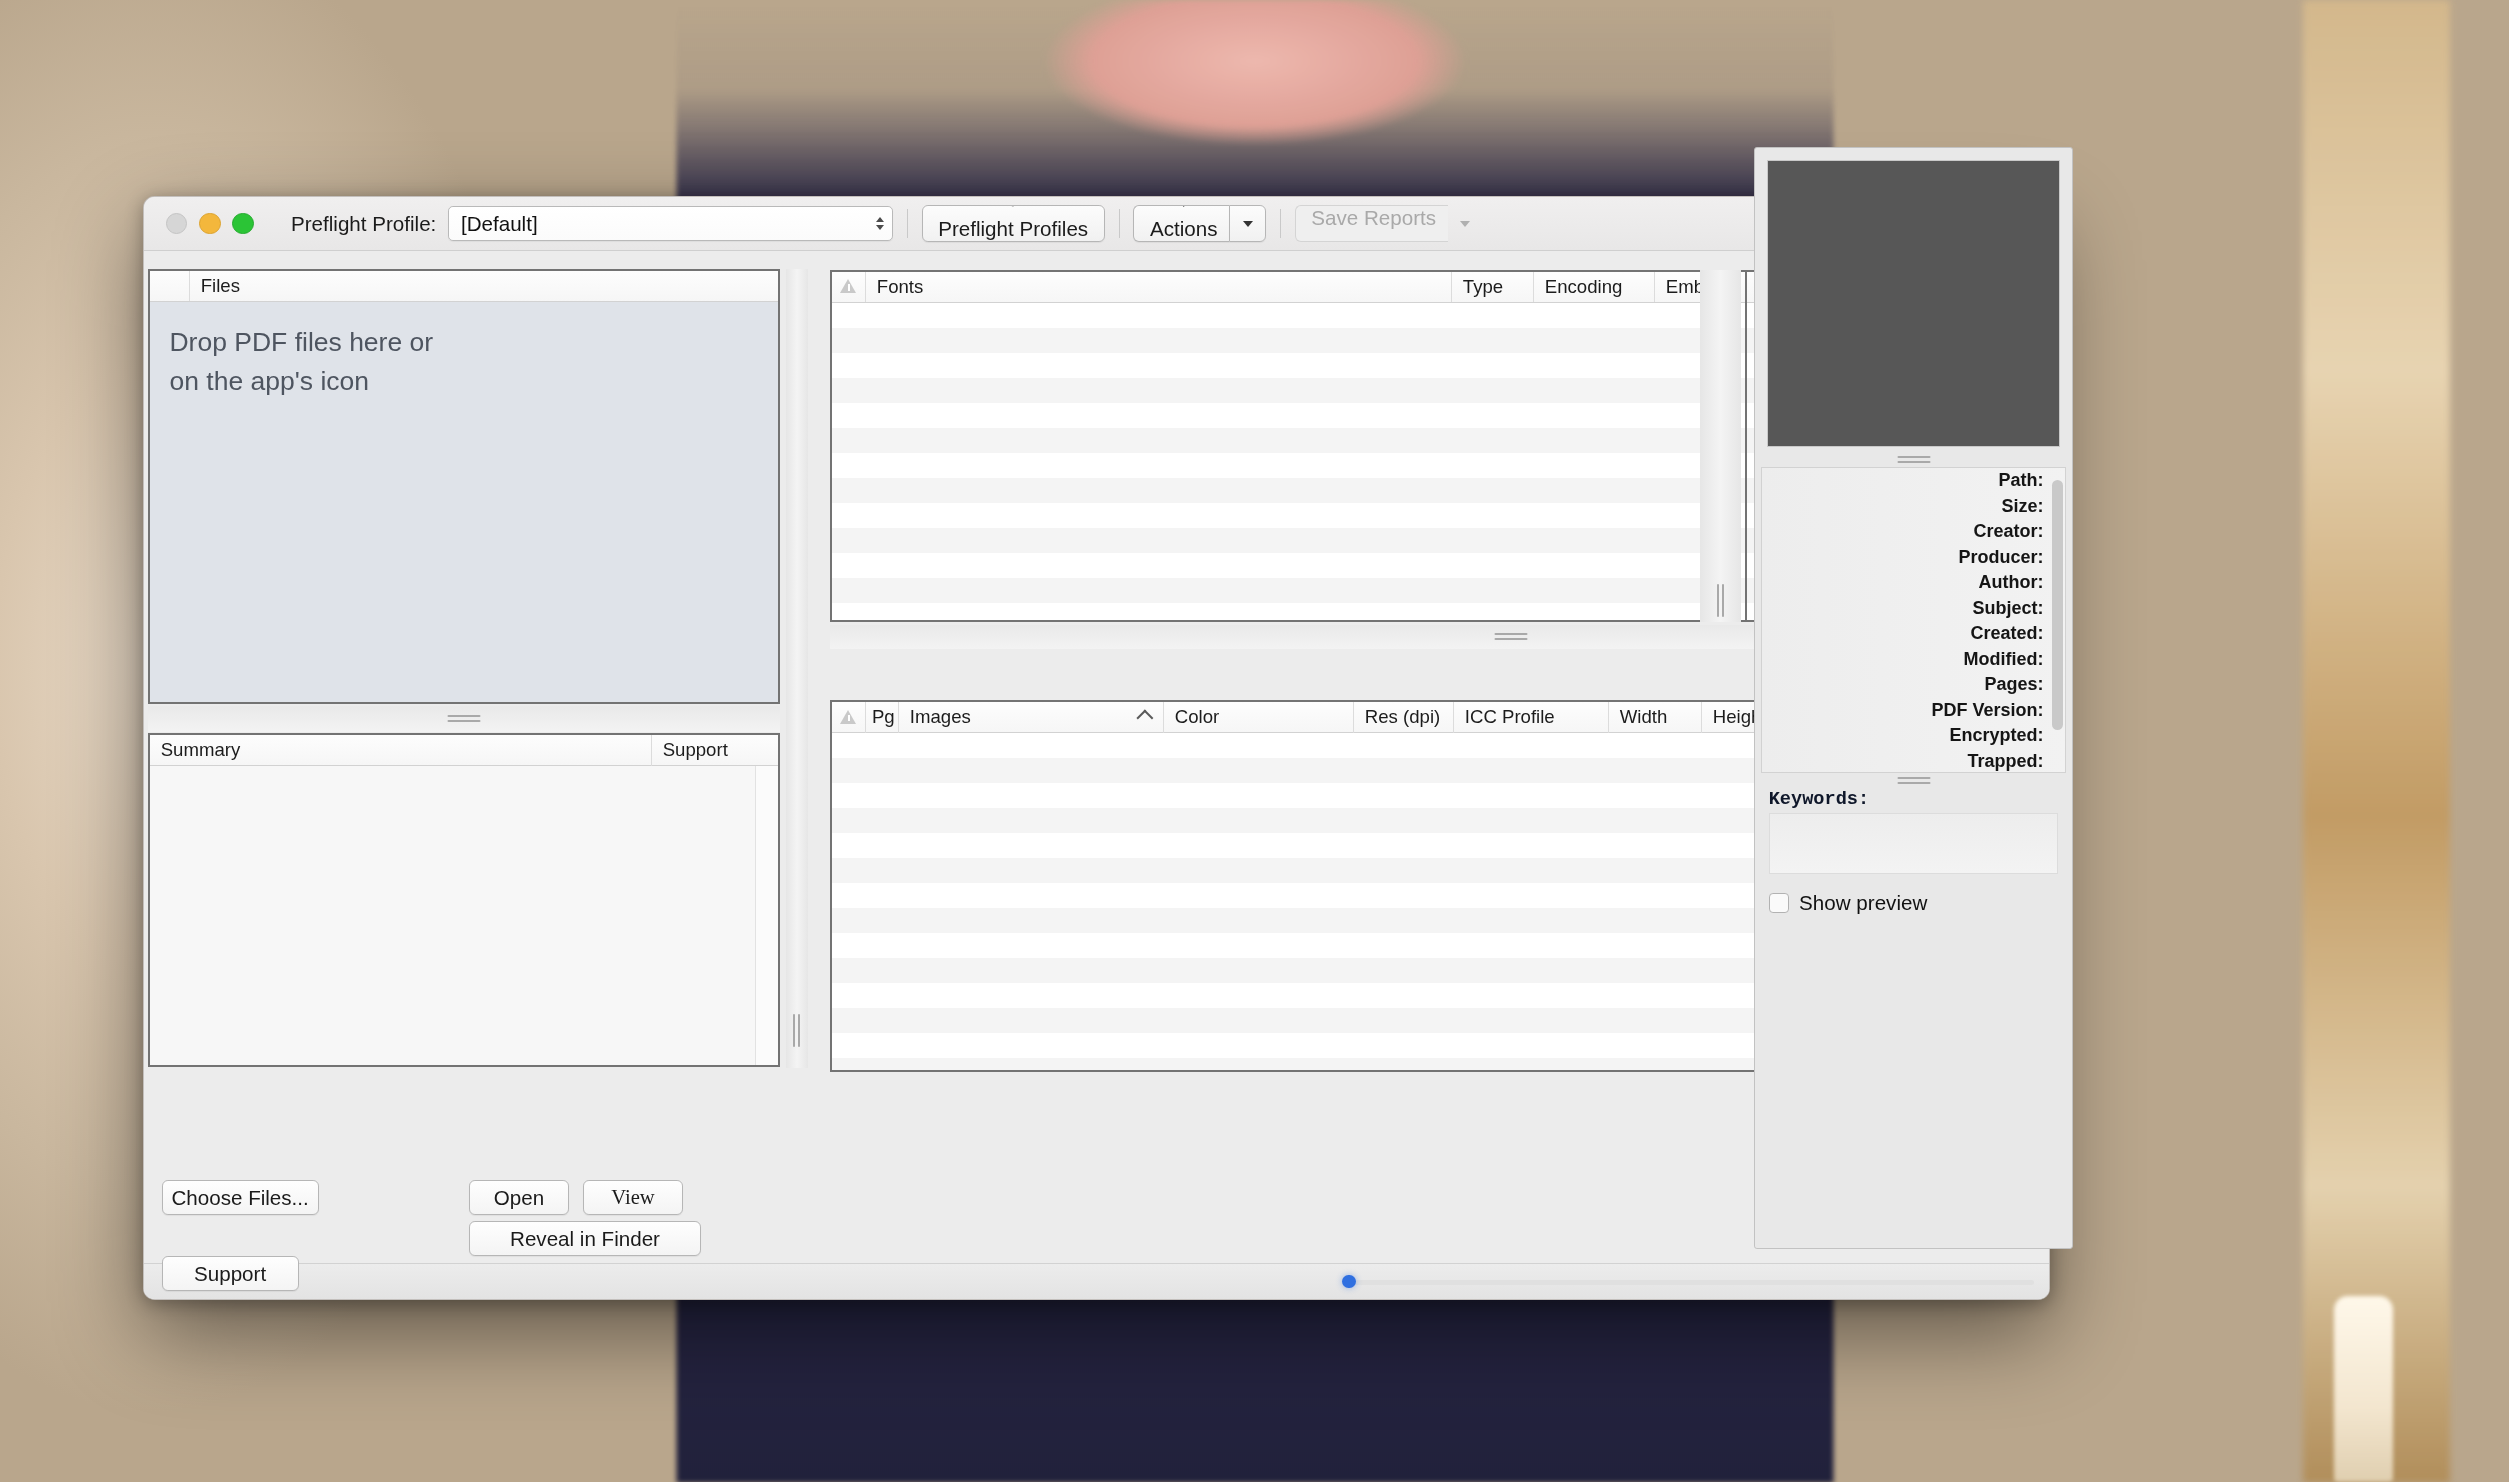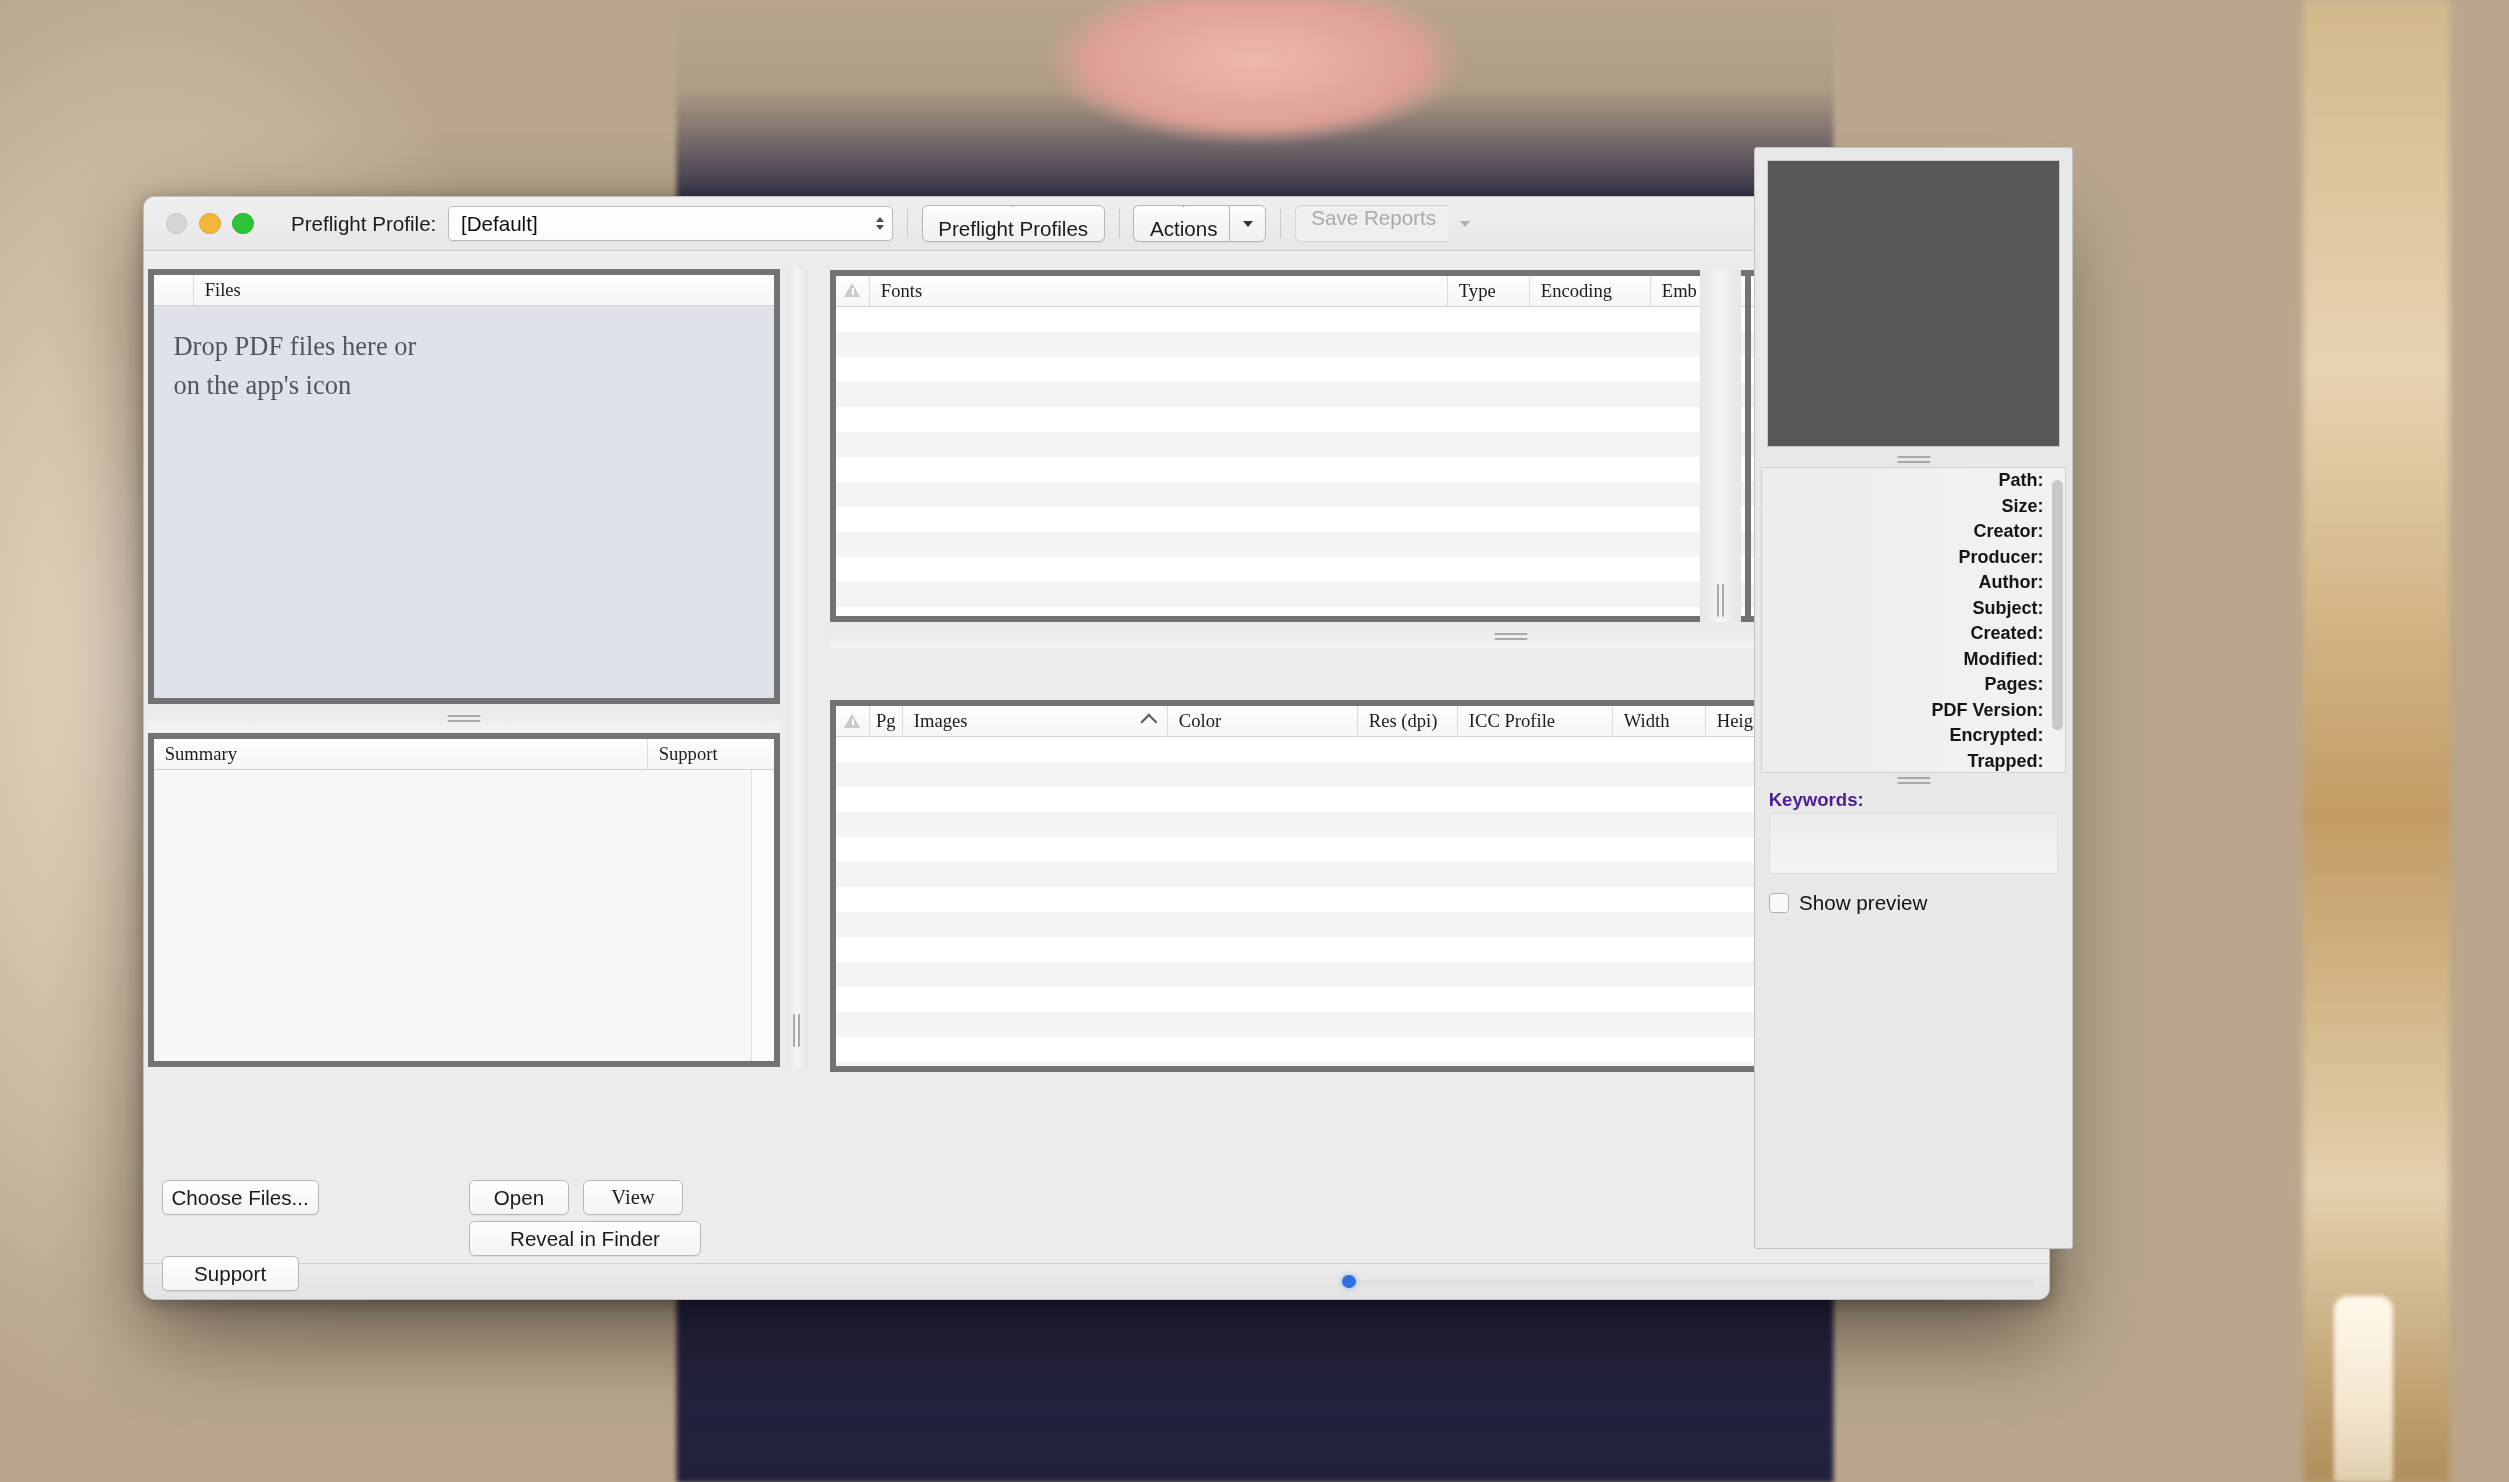--- a/index.html
+++ b/index.html
@@ -108,21 +108,21 @@
   #doc-info-btn{position:absolute;right:23.5px;}
   .chev-l{
     display:inline-block;width:9.8px;height:9.8px;border-left:2.4px solid #1b1b1b;border-bottom:2.4px solid #1b1b1b;
     transform:rotate(45deg);margin-left:3.9px;
   }
 
   
   #body{position:relative;height:1049px;background:#ececec;}
 
   
-  .panel{position:absolute;background:#fff;border:6px solid #737373;box-sizing:border-box;overflow:hidden;font-family:Liberation Serif, serif;}
+  .panel{position:absolute;background:#fff;border:2px solid #737373;box-sizing:border-box;overflow:hidden;}
   .thead{
     height:31px;background:linear-gradient(180deg,#fdfdfd,#f6f6f6);
     border-bottom:1px solid #d2d2d2;display:flex;align-items:center;font-size:18.6px;color:#1c1c1c;
     box-sizing:border-box;
   }
   .th{height:31px;display:flex;align-items:center;padding-left:10.8px;box-sizing:border-box;position:relative;}
   .th + .th{border-left:1px solid #dcdcdc;}
   .warn-ico{width:33px;justify-content:center;padding-left:0;}
   .warn-tri{position:relative;width:16.7px;height:14.7px;}
   .warn-tri::before{
@@ -216,21 +216,21 @@
     border:1px solid #d2d2d2;box-sizing:border-box;overflow:hidden;
   }
   .inforow{
     height:25.5px;display:flex;align-items:center;justify-content:flex-end;
     padding-right:21.6px;font-size:18px;color:#15151 5;color:#151515;box-sizing:border-box;
   }
   .inforow.b{font-weight:bold;}
   #info-sb{position:absolute;right:2px;top:3.9px;width:10.8px;height:298px;}
   #info-sb .sthumb2{position:absolute;left:0;top:7.8px;width:10.8px;height:250px;border-radius:5.9px;background:#c9c9c9;}
   #kw-split{position:absolute;left:0;right:0;top:627px;height:11.8px;}
-  #kw-label{position:absolute;left:13.7px;top:641px;font-size:18.6px;font-weight:bold;color:#4c1d95;}
+  #kw-label{position:absolute;left:13.7px;top:641px;font-size:18.6px;font-weight:bold;color:#0f172a;font-family:Liberation Mono, monospace;}
   #kw-box{
     position:absolute;left:13.7px;right:13.7px;top:665px;height:61px;
     background:linear-gradient(180deg,#ededed,#f3f3f3);border:1px solid #dcdcdc;box-sizing:border-box;
   }
   #show-preview{position:absolute;left:13.7px;top:743px;display:flex;align-items:center;gap:9.8px;}
   #show-preview .cb{
     width:18.6px;height:18.6px;background:#fafafa;border:1px solid #b2b2b2;border-radius:3.9px;
   }
   #show-preview .cblabel{font-size:20.6px;color:#121212;}
 </style>

